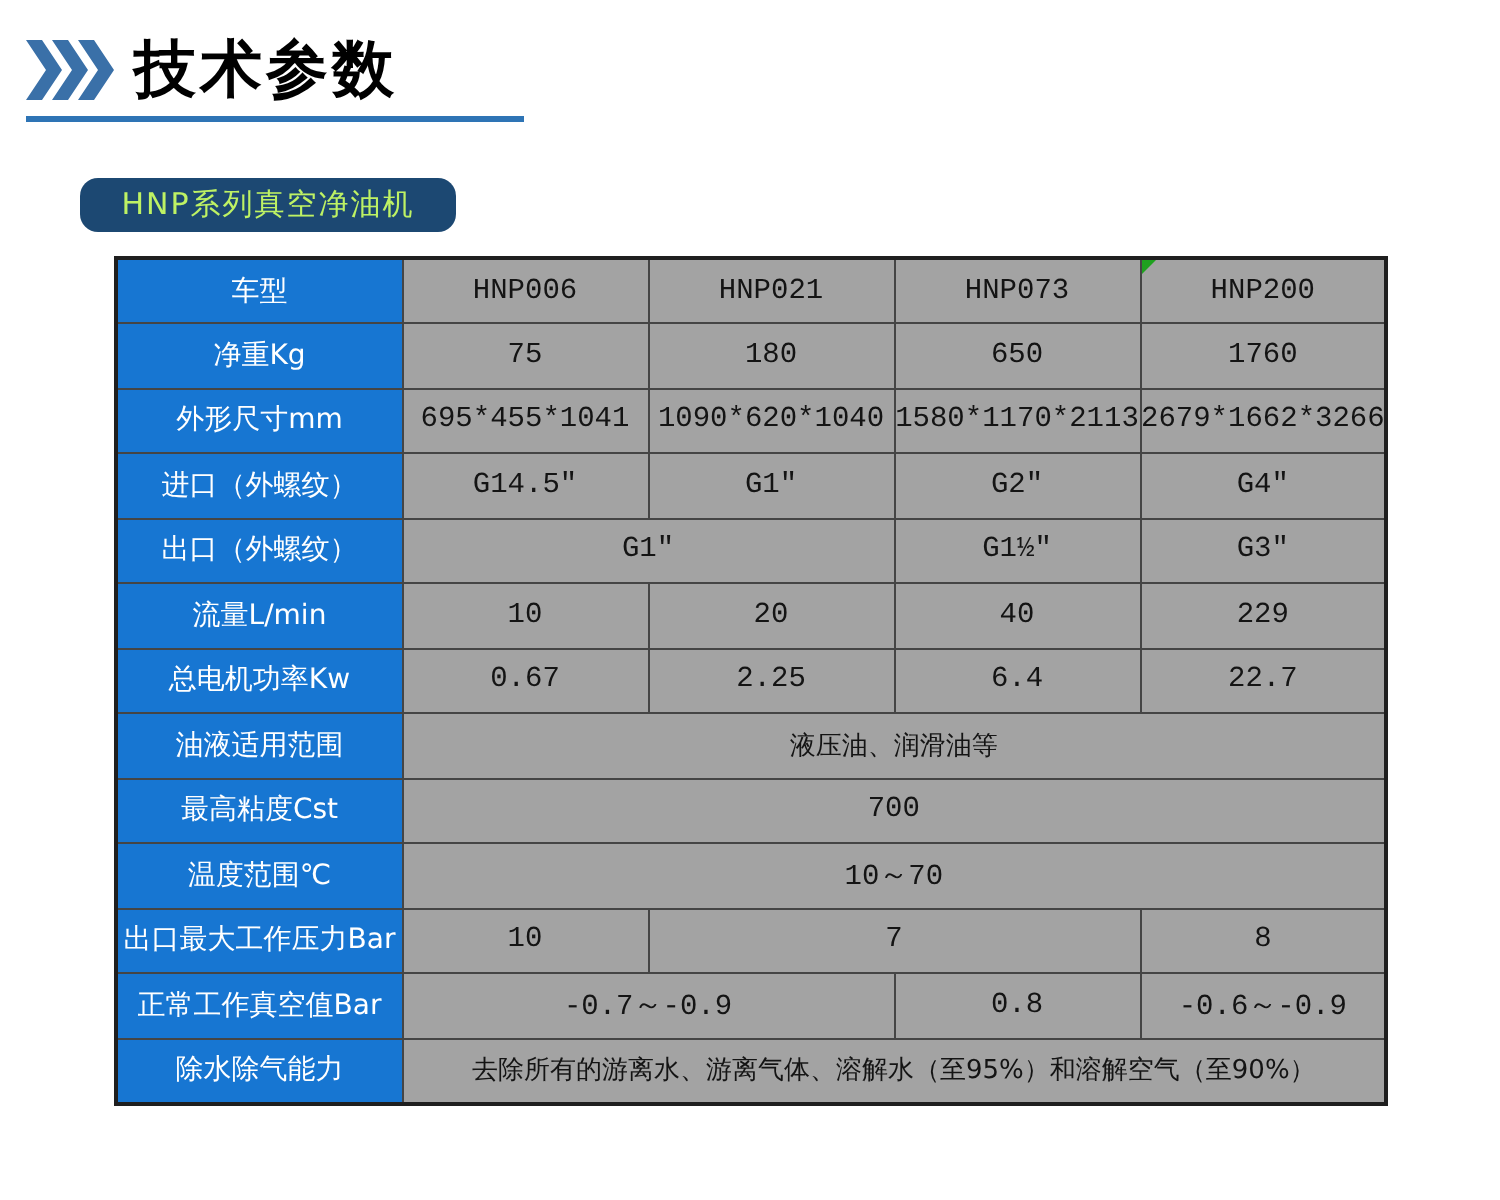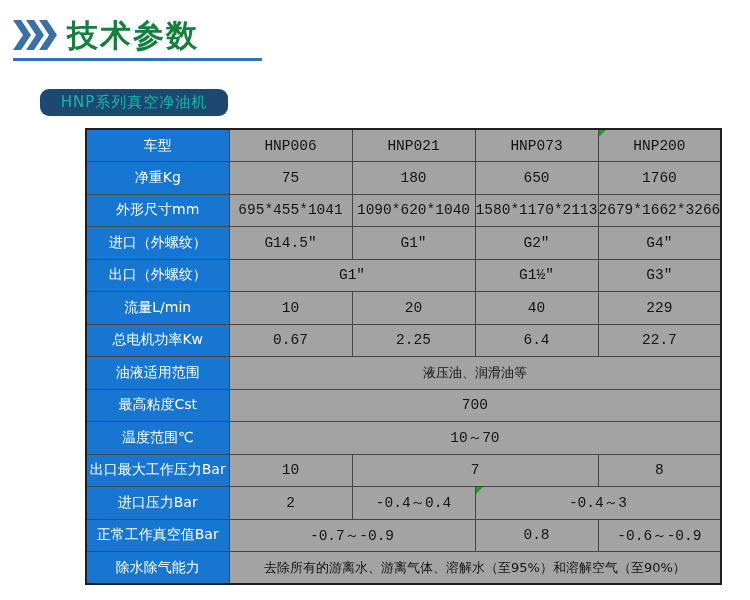--- a/index.html
+++ b/index.html
@@ -4,32 +4,32 @@
 <style>
   * { margin: 0; padding: 0; box-sizing: border-box; }
   html,body { width: 750px; height: 600px; background: #ffffff; overflow: hidden;
               font-family: "DejaVu Sans", "Liberation Sans", sans-serif; }
   .page { position: relative; width: 750px; height: 600px; background: #ffffff; }
 
   
   .hdr { position: absolute; left: 13px; top: 18px; }
   .hdr-row { display: flex; align-items: center; gap: 10px; }
   .chevrons { width: 44px; height: 30px; display: block; }
-  .page-title { font-size: 31px; font-weight: 700; color: #15803d; letter-spacing: 2px;
+  .page-title { font-size: 31px; font-weight: 700; color: #000000; letter-spacing: 2px;
                 line-height: 34px; }
   .title-underline { margin-top: 6px; width: 249px; height: 3px; background: #2e74b5; }
 
   
   .badge { position: absolute; left: 40px; top: 89px; height: 27px; min-width: 188px;
-           background: #1c4872; border-radius: 9px; color: #14b8a6; font-size: 15px;
+           background: #1c4872; border-radius: 9px; color: #bef264; font-size: 15px;
            display: flex; align-items: center; justify-content: center;
            padding: 0 12px; letter-spacing: 1px; }
 
   
-  .tbl-wrap { position: absolute; left: 57px; top: 128px; margin-left: 28px; }
+  .tbl-wrap { position: absolute; left: 57px; top: 128px; }
   table.spec { border-collapse: collapse; table-layout: fixed; }
   table.spec col.c-label { width: 143px; }
   table.spec col.c-data  { width: 123px; }
   table.spec th, table.spec td {
     border: 1.5px solid #454545; height: 32.5px; text-align: center;
     vertical-align: middle; overflow: hidden; white-space: nowrap; position: relative;
   }
   table.spec { border: 2px solid #1f1f1f; }
   th.row-label { background: #1776d2; color: #ffffff; font-weight: 400; font-size: 14px;
                  font-family: "DejaVu Sans", "Liberation Sans", sans-serif; padding: 0 1px; }
@@ -130,26 +130,20 @@
             <th class="row-label">温度范围℃</th>
             <td class="val" colspan="4">10～70</td>
           </tr>
           <tr>
             <th class="row-label">出口最大工作压力Bar</th>
             <td class="val">10</td>
             <td class="val" colspan="2">7</td>
             <td class="val">8</td>
           </tr>
           <tr>
-            <th class="row-label">进口压力Bar</th>
-            <td class="val">2</td>
-            <td class="val">-0.4～0.4</td>
-            <td class="val" colspan="2">-0.4～3<span class="err-marker"></span></td>
-          </tr>
-          <tr>
             <th class="row-label">正常工作真空值Bar</th>
             <td class="val" colspan="2">-0.7～-0.9</td>
             <td class="val">0.8</td>
             <td class="val">-0.6～-0.9</td>
           </tr>
           <tr>
             <th class="row-label">除水除气能力</th>
             <td class="val cn" colspan="4">去除所有的游离水、游离气体、溶解水（至95%）和溶解空气（至90%）</td>
           </tr>
         </tbody>

